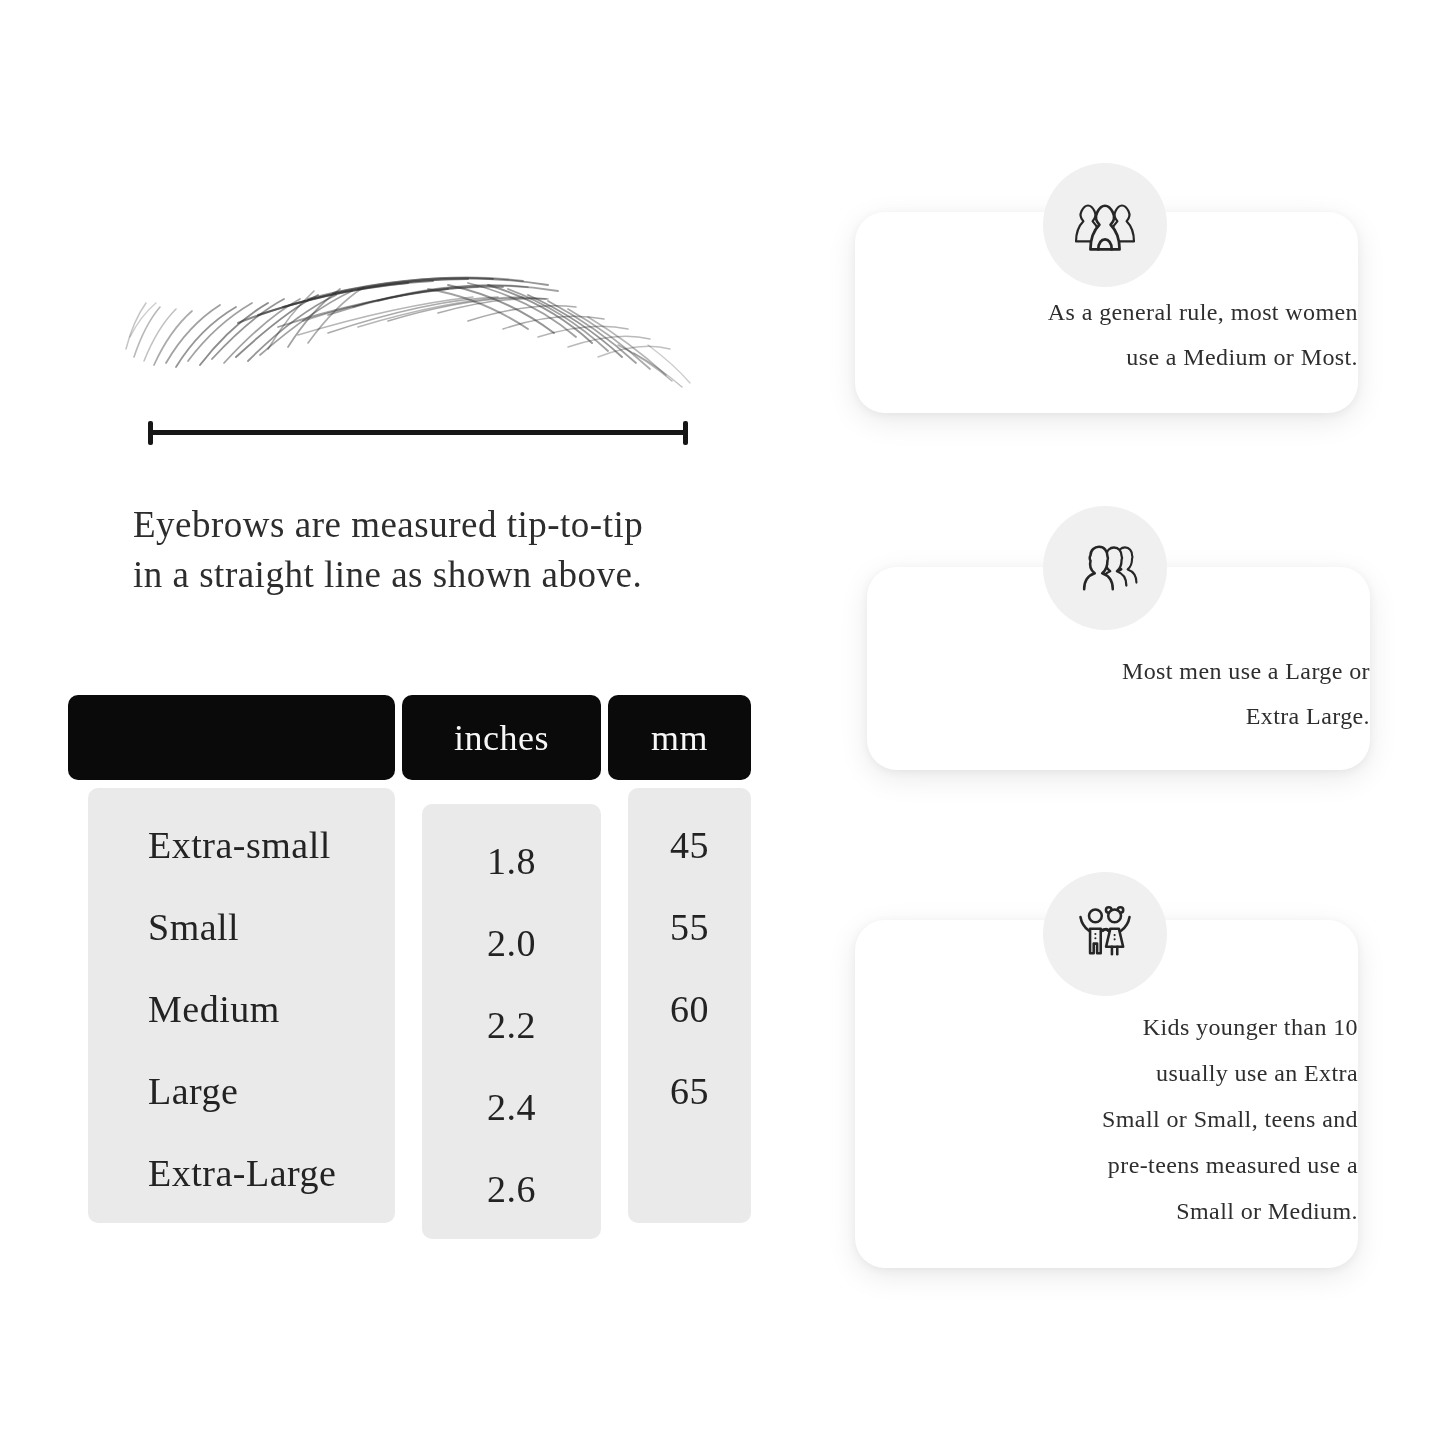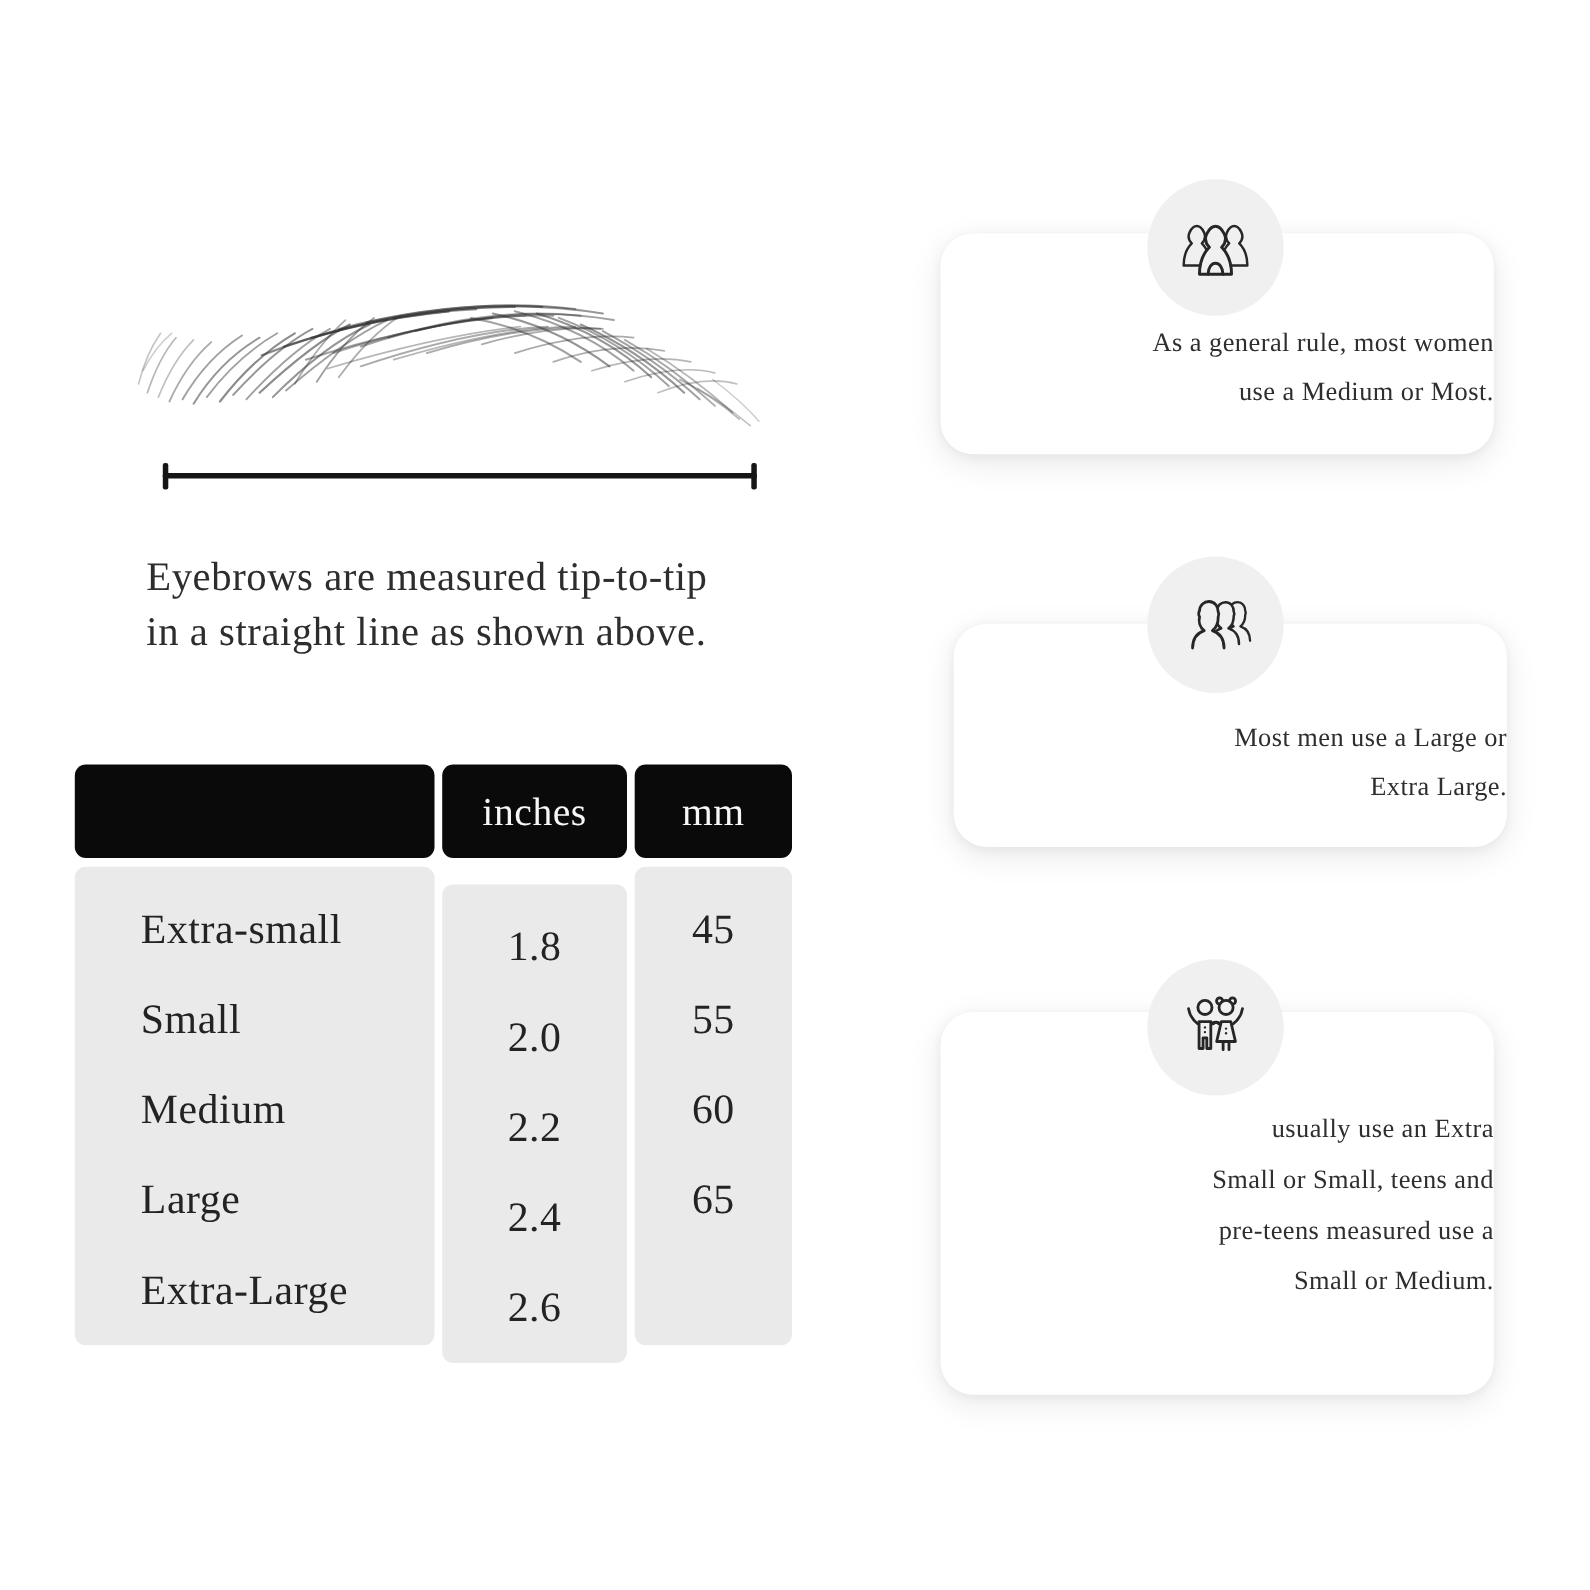--- a/index.html
+++ b/index.html
@@ -27,30 +27,30 @@
   .caption{
     position:absolute;left:133px;top:500px;width:620px;
     font-size:37px;line-height:50px;color:#2d2d2d;
     letter-spacing:.5px;
   }
 
   
   .size-table{position:absolute;left:68px;top:695px;width:697px;display:flex;gap:7px;}
   .tcol{display:flex;flex-direction:column;gap:8px;}
   .tcol.c1{width:327px;}
-  .tcol.c2{width:168px;gap:24px;}
+  .tcol.c2{width:199px;gap:24px;}
   .tcol.c3{width:143px;}
   .thead{
     height:85px;background:#0a0a0a;border-radius:10px;
     color:#f7f7f7;font-size:36px;letter-spacing:.5px;
     display:flex;align-items:center;justify-content:center;
   }
   .tbody{
     height:435px;background:#eaeaea;border-radius:10px;
-    padding-top:16px;box-sizing:border-box;
+    padding-top:16px;box-sizing:border-box;margin-left:20px;
   }
   .tcell{
     height:82px;display:flex;align-items:center;
     font-size:38px;color:#232323;letter-spacing:.5px;
   }
   .c1 .tcell{padding-left:60px;}
   .c2 .tcell,.c3 .tcell{justify-content:center;}
 
   
   .card{
@@ -250,20 +250,21 @@
       <circle class="fillbg" cx="41" cy="13" r="6" style="fill:#f0f0f0"></circle>
       <path class="fillbg" d="M 37 25 H 45 L 49 42 H 33 Z"></path>
       <path d="M 38.5 42 V 49"></path>
       <path d="M 43.5 42 V 49"></path>
       <circle class="dot" cx="41" cy="31" r="1"></circle>
       <circle class="dot" cx="41" cy="35" r="1"></circle>
     </svg>
   </div>
   <div class="card card-3">
     <div class="card-text">
+      <div>Kids younger than 10</div>
       <div>usually use an Extra</div>
       <div>Small or Small, teens and</div>
       <div>pre-teens measured use a</div>
       <div>Small or Medium.</div>
     </div>
   </div>
 
 </div>
 
 </body></html>

